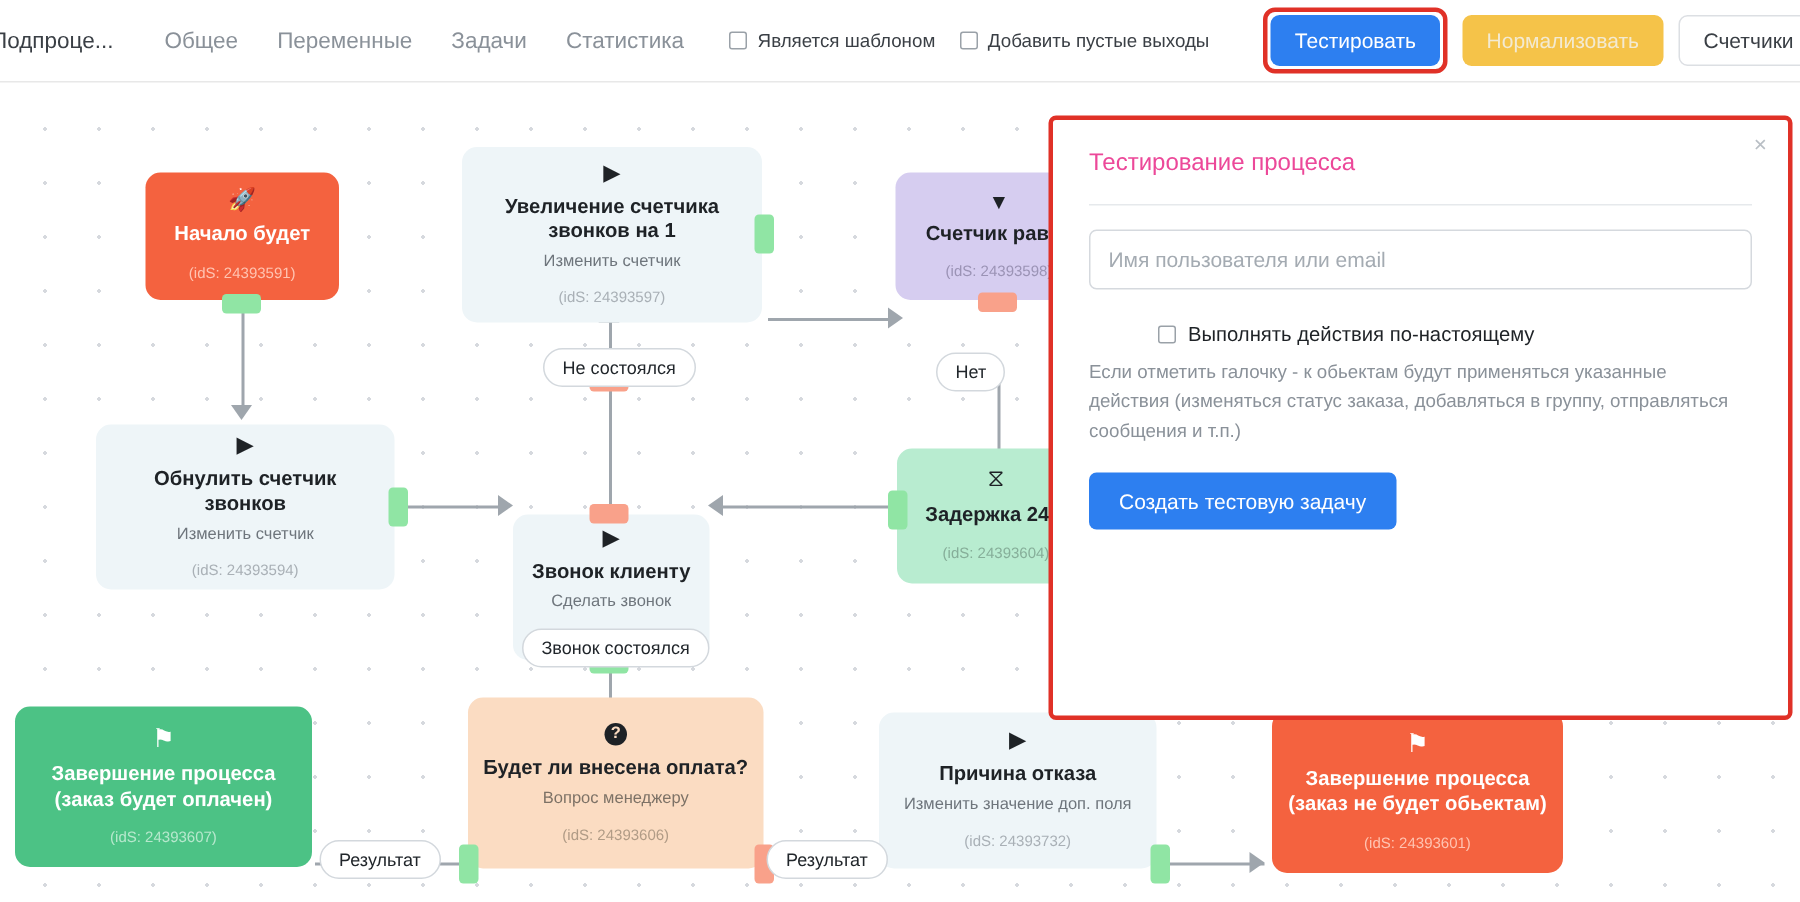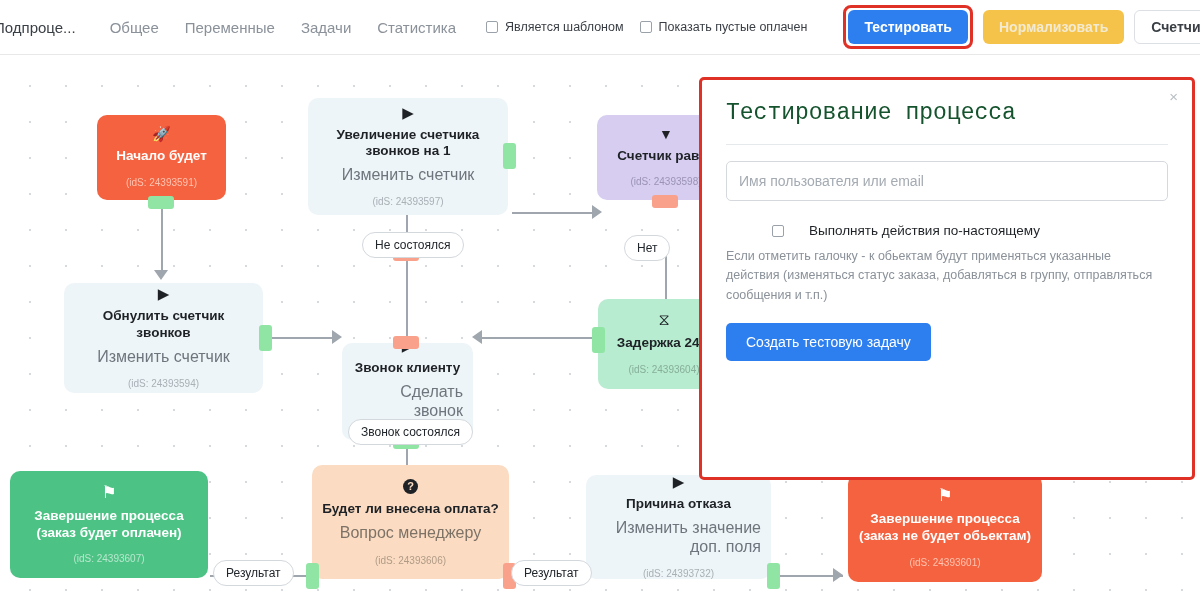--- a/index.html
+++ b/index.html
@@ -42,21 +42,21 @@
     width: 12px; height: 12px; border: 1px solid #9aa1a8;
     border-radius: 2px; background: #fff; flex: none;
   }
   .chk-lbl { font-size: 12.5px; color: #3a3f45; white-space: nowrap; }
 
   .actions { display: flex; align-items: center; gap: 10px; margin-left: 36px; }
   .btn {
     height: 34px; border-radius: 6px; border: none;
     font-size: 14px; padding: 0 16px; cursor: pointer;
     display: flex; align-items: center; justify-content: center;
-    white-space: nowrap; font-family: "Liberation Sans", sans-serif; font-weight: bold;
+    white-space: nowrap; font-family: "Liberation Sans", sans-serif;
   }
   .btn-test { background: #2d7ff0; color: #fff; }
   .btn-test-wrap {
     border: 3px solid #e03127; border-radius: 8px; padding: 2px;
     display: flex;
   }
   .btn-norm { background: #f5c349; color: #f3ead2; }
   .btn-white { background: #fff; color: #3a3f45; border: 1px solid #dcdfe3; }
   .btn-icon {
     width: 36px; height: 34px; padding: 0;
@@ -78,21 +78,21 @@
 
   
   .node {
     position: absolute; border-radius: 10px;
     display: flex; flex-direction: column; align-items: center;
     justify-content: center; text-align: center;
     padding: 8px 10px;
   }
   .node .nicon { font-size: 15px; line-height: 1; margin-bottom: 7px; }
   .node .ntitle { font-size: 13.5px; font-weight: bold; line-height: 1.25; }
-  .node .nsub { font-size: 16px; margin-top: 5px; line-height: 1.2; text-align: right; }
+  .node .nsub { font-size: 11px; margin-top: 5px; line-height: 1.2; }
   .node .nid { font-size: 10px; margin-top: 12px; line-height: 1.2; }
 
   .n-start { background: #f4623f; color: #fff; }
   .n-start .nsub, .n-start .nid { color: #ffc3b1; }
   .n-light { background: #eef5f8; color: #1e2226; }
   .n-light .nsub { color: #6e757c; }
   .n-light .nid { color: #a9b0b6; }
   .n-purple { background: #d6cdf0; color: #1e2226; }
   .n-purple .nid { color: #9b93b5; }
   .n-mint { background: #b8ecd0; color: #1e2226; }
@@ -145,35 +145,35 @@
     width: 496px; height: 403px;
     background: #fff; border: 3px solid #e03127; border-radius: 5px;
     z-index: 60;
     padding: 20px 24px 0 24px;
   }
   .modal-close {
     position: absolute; right: 14px; top: 9px;
     font-size: 15px; color: #b9bfc5; cursor: pointer; line-height: 1;
   }
   .modal h2 {
-    margin: 0 0 9px 0; font-size: 23px; font-weight: 400; color: #14532d; font-family: Liberation Mono, monospace;
+    margin: 0 0 9px 0; font-size: 16px; font-weight: 400; color: #ec4899;
   }
   .modal-desc {
     font-size: 13.5px; color: #3a3f45; line-height: 1.45; margin: 0;
   }
   .modal-desc b { font-weight: bold; }
   .modal-hr { height: 1px; background: #e6e9ec; margin: 18px 0 16px 0; }
   .field-label { font-size: 13.5px; font-weight: bold; color: #1e2226; margin-bottom: 9px; }
   .field-input {
     width: 100%; height: 40px; border: 1px solid #d5d9de; border-radius: 5px;
     padding: 0 12px; font-size: 14px; color: #1e2226;
     font-family: "Liberation Sans", sans-serif; outline: none; background: #fff;
   }
   .field-input::placeholder { color: #a4abb2; }
-  .m-chk-row { display: flex; align-items: center; gap: 25px; margin-top: 22px; padding-left: 46px; }
+  .m-chk-row { display: flex; align-items: center; gap: 8px; margin-top: 22px; padding-left: 46px; }
   .m-chk-box {
     width: 12px; height: 12px; border: 1px solid #9aa1a8; border-radius: 2px;
     background: #fff; flex: none;
   }
   .m-chk-lbl { font-size: 13.5px; color: #1e2226; }
   .m-hint {
     font-size: 12.5px; color: #8a9199; line-height: 1.55; margin-top: 9px;
   }
   .btn-create {
     margin-top: 18px; height: 38px; background: #2d7ff0; color: #fff;
@@ -195,21 +195,21 @@
     <div class="tab">Статистика</div>
   </div>
 
   <div class="checks">
     <div class="chk-row">
       <div class="chk-box"></div>
       <div class="chk-lbl">Является шаблоном</div>
     </div>
     <div class="chk-row">
       <div class="chk-box"></div>
-      <div class="chk-lbl">Показать пустые оплачен</div>
+      <div class="chk-lbl">Добавить пустые выходы</div>
     </div>
   </div>
 
   <div class="actions">
     <div class="btn-test-wrap">
       <button class="btn btn-test">Тестировать</button>
     </div>
     <button class="btn btn-norm">Нормализовать</button>
     <button class="btn btn-white">Счетчики</button>
     <button class="btn-icon">

